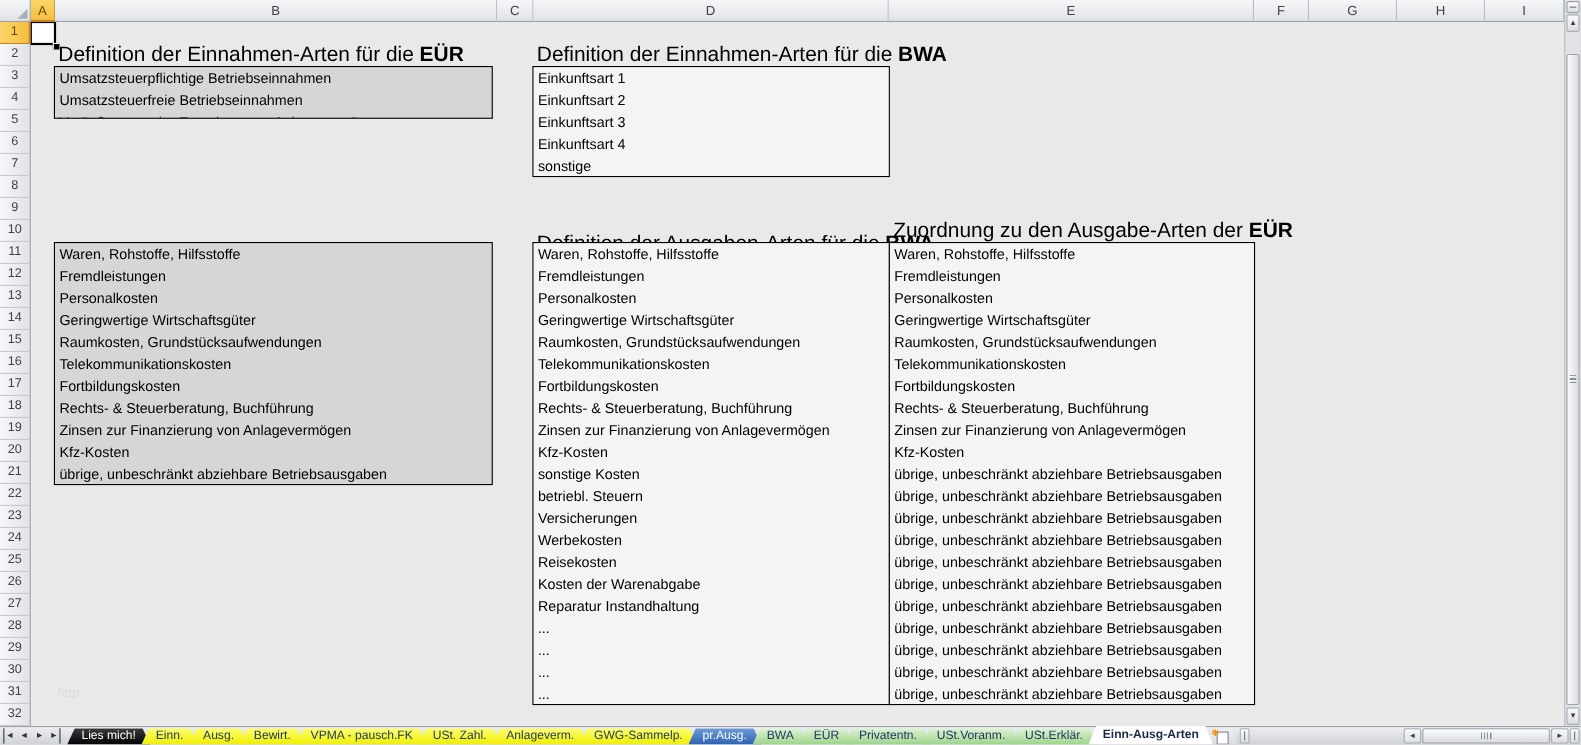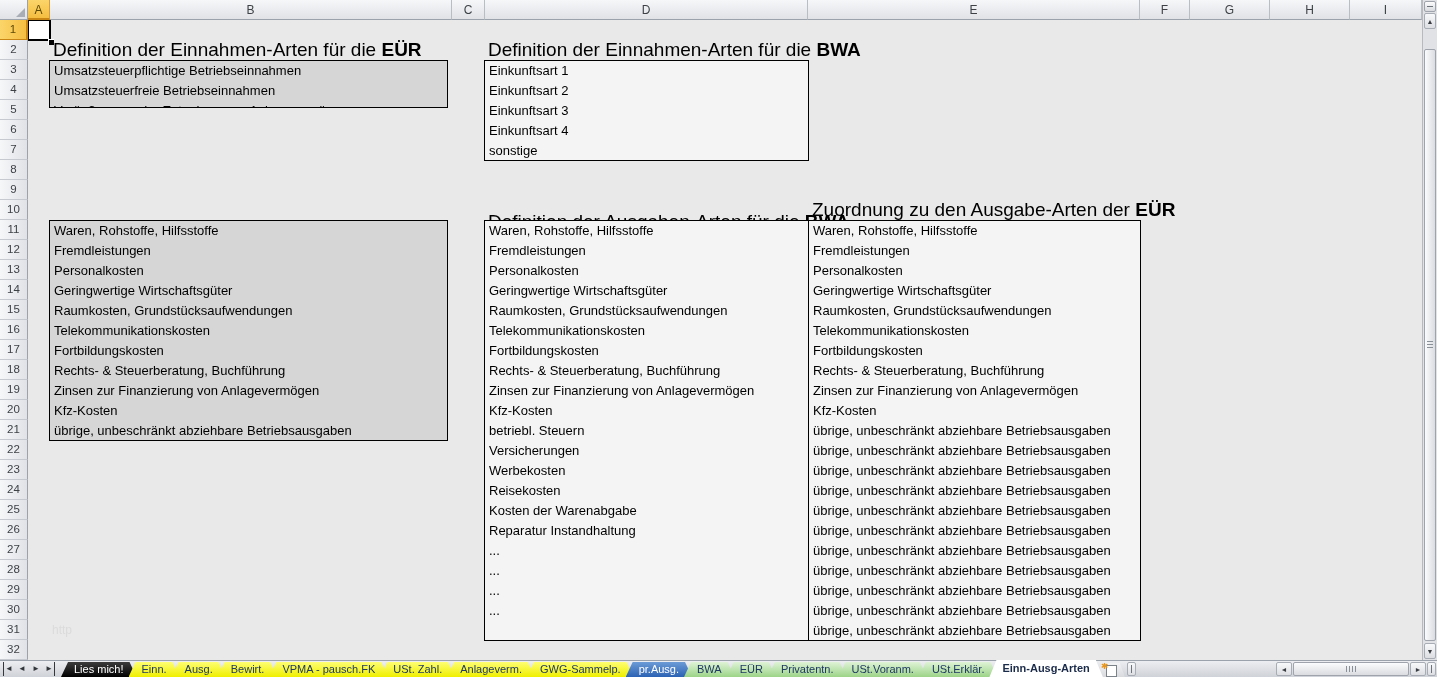--- a/index.html
+++ b/index.html
@@ -202,20 +202,21 @@
     <div class="cellrow">Waren, Rohstoffe, Hilfsstoffe</div>
         <div class="cellrow">Fremdleistungen</div>
         <div class="cellrow">Personalkosten</div>
         <div class="cellrow">Geringwertige Wirtschaftsgüter</div>
         <div class="cellrow">Raumkosten, Grundstücksaufwendungen</div>
         <div class="cellrow">Telekommunikationskosten</div>
         <div class="cellrow">Fortbildungskosten</div>
         <div class="cellrow">Rechts- &amp; Steuerberatung, Buchführung</div>
         <div class="cellrow">Zinsen zur Finanzierung von Anlagevermögen</div>
         <div class="cellrow">Kfz-Kosten</div>
+        <div class="cellrow">sonstige Kosten</div>
         <div class="cellrow">betriebl. Steuern</div>
         <div class="cellrow">Versicherungen</div>
         <div class="cellrow">Werbekosten</div>
         <div class="cellrow">Reisekosten</div>
         <div class="cellrow">Kosten der Warenabgabe</div>
         <div class="cellrow">Reparatur Instandhaltung</div>
         <div class="cellrow">...</div>
         <div class="cellrow">...</div>
         <div class="cellrow">...</div>
         <div class="cellrow">...</div>

